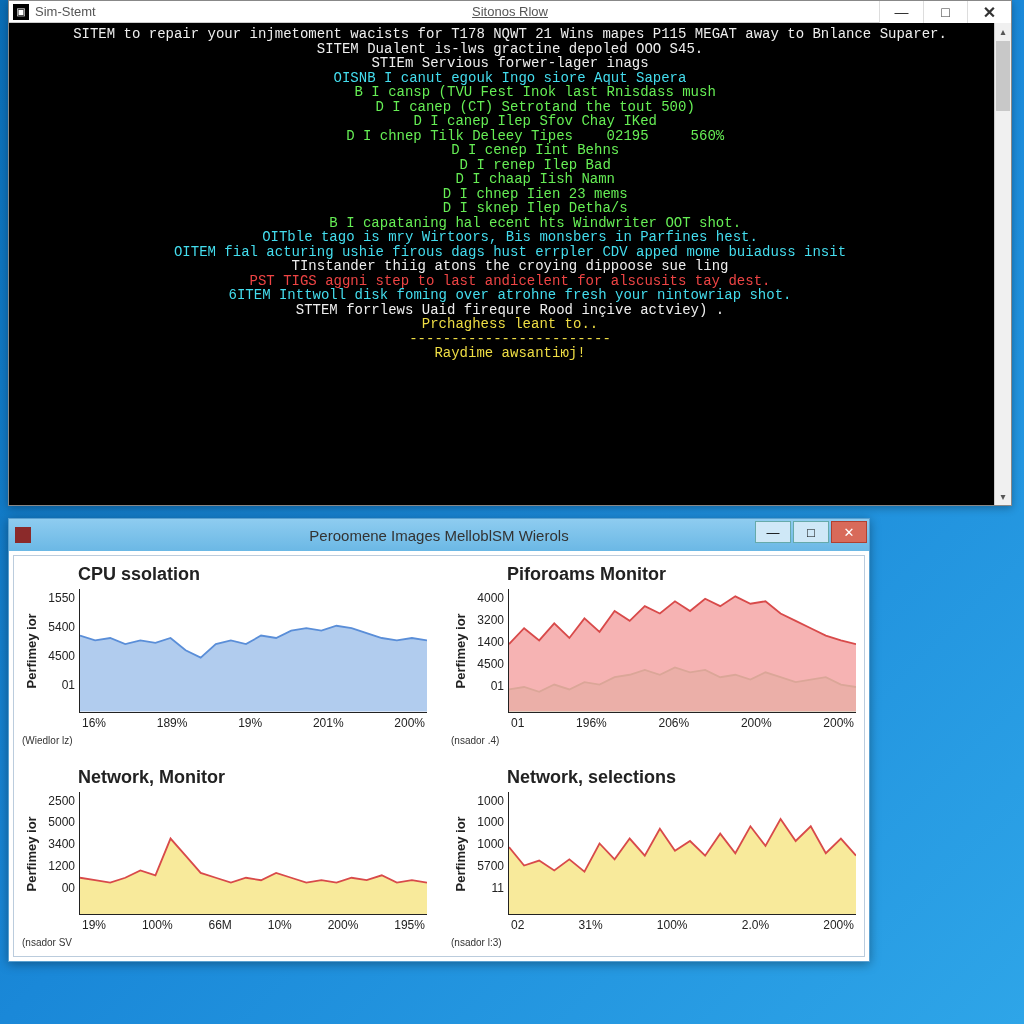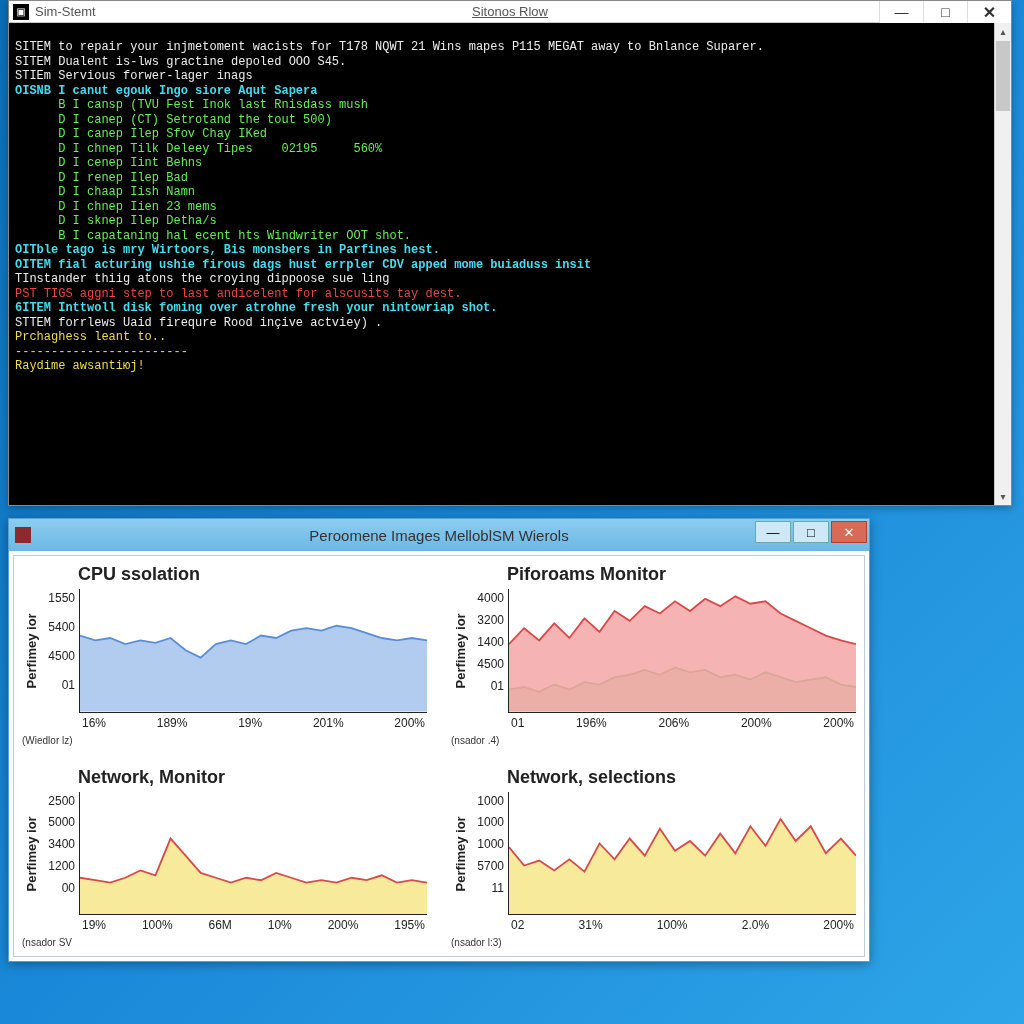--- a/index.html
+++ b/index.html
@@ -45,28 +45,29 @@
     width: 44px; height: 22px;
     display: flex; align-items: center; justify-content: center;
     font-size: 14px; color: #333;
     border-left: 1px solid #ddd;
     background: #fff;
   }
   .win-btn.close { font-size: 16px; font-weight: bold; }
   .terminal-body {
     flex: 1; background: #000; color: #ccc;
     font-family: "Consolas", "Courier New", monospace;
-    font-size: 12px; line-height: 14.5px;
-    padding: 17px 6px;
+    font-size: 14px; line-height: 14.5px;
+    padding: 4px 6px;
     white-space: pre; overflow: hidden;
     position: relative;
+    text-align: center;
   }
   .terminal-line { display: block; }
   .c-white { color: #eee; }
-  .c-cyan { color: #44ddee; font-weight: bold; }
+  .c-cyan { color: #44ddee; }
   .c-green { color: #66ee55; }
   .c-red { color: #ee4444; }
   .c-yellow { color: #eedd44; }
   .term-scroll {
     position: absolute; right: 0; top: 22px; bottom: 0;
     width: 17px; background: #f0f0f0;
     border-left: 1px solid #ccc;
     display: flex; flex-direction: column;
   }
   .scroll-arrow { height: 17px; display:flex; align-items:center; justify-content:center; font-size:10px; color:#555;}

